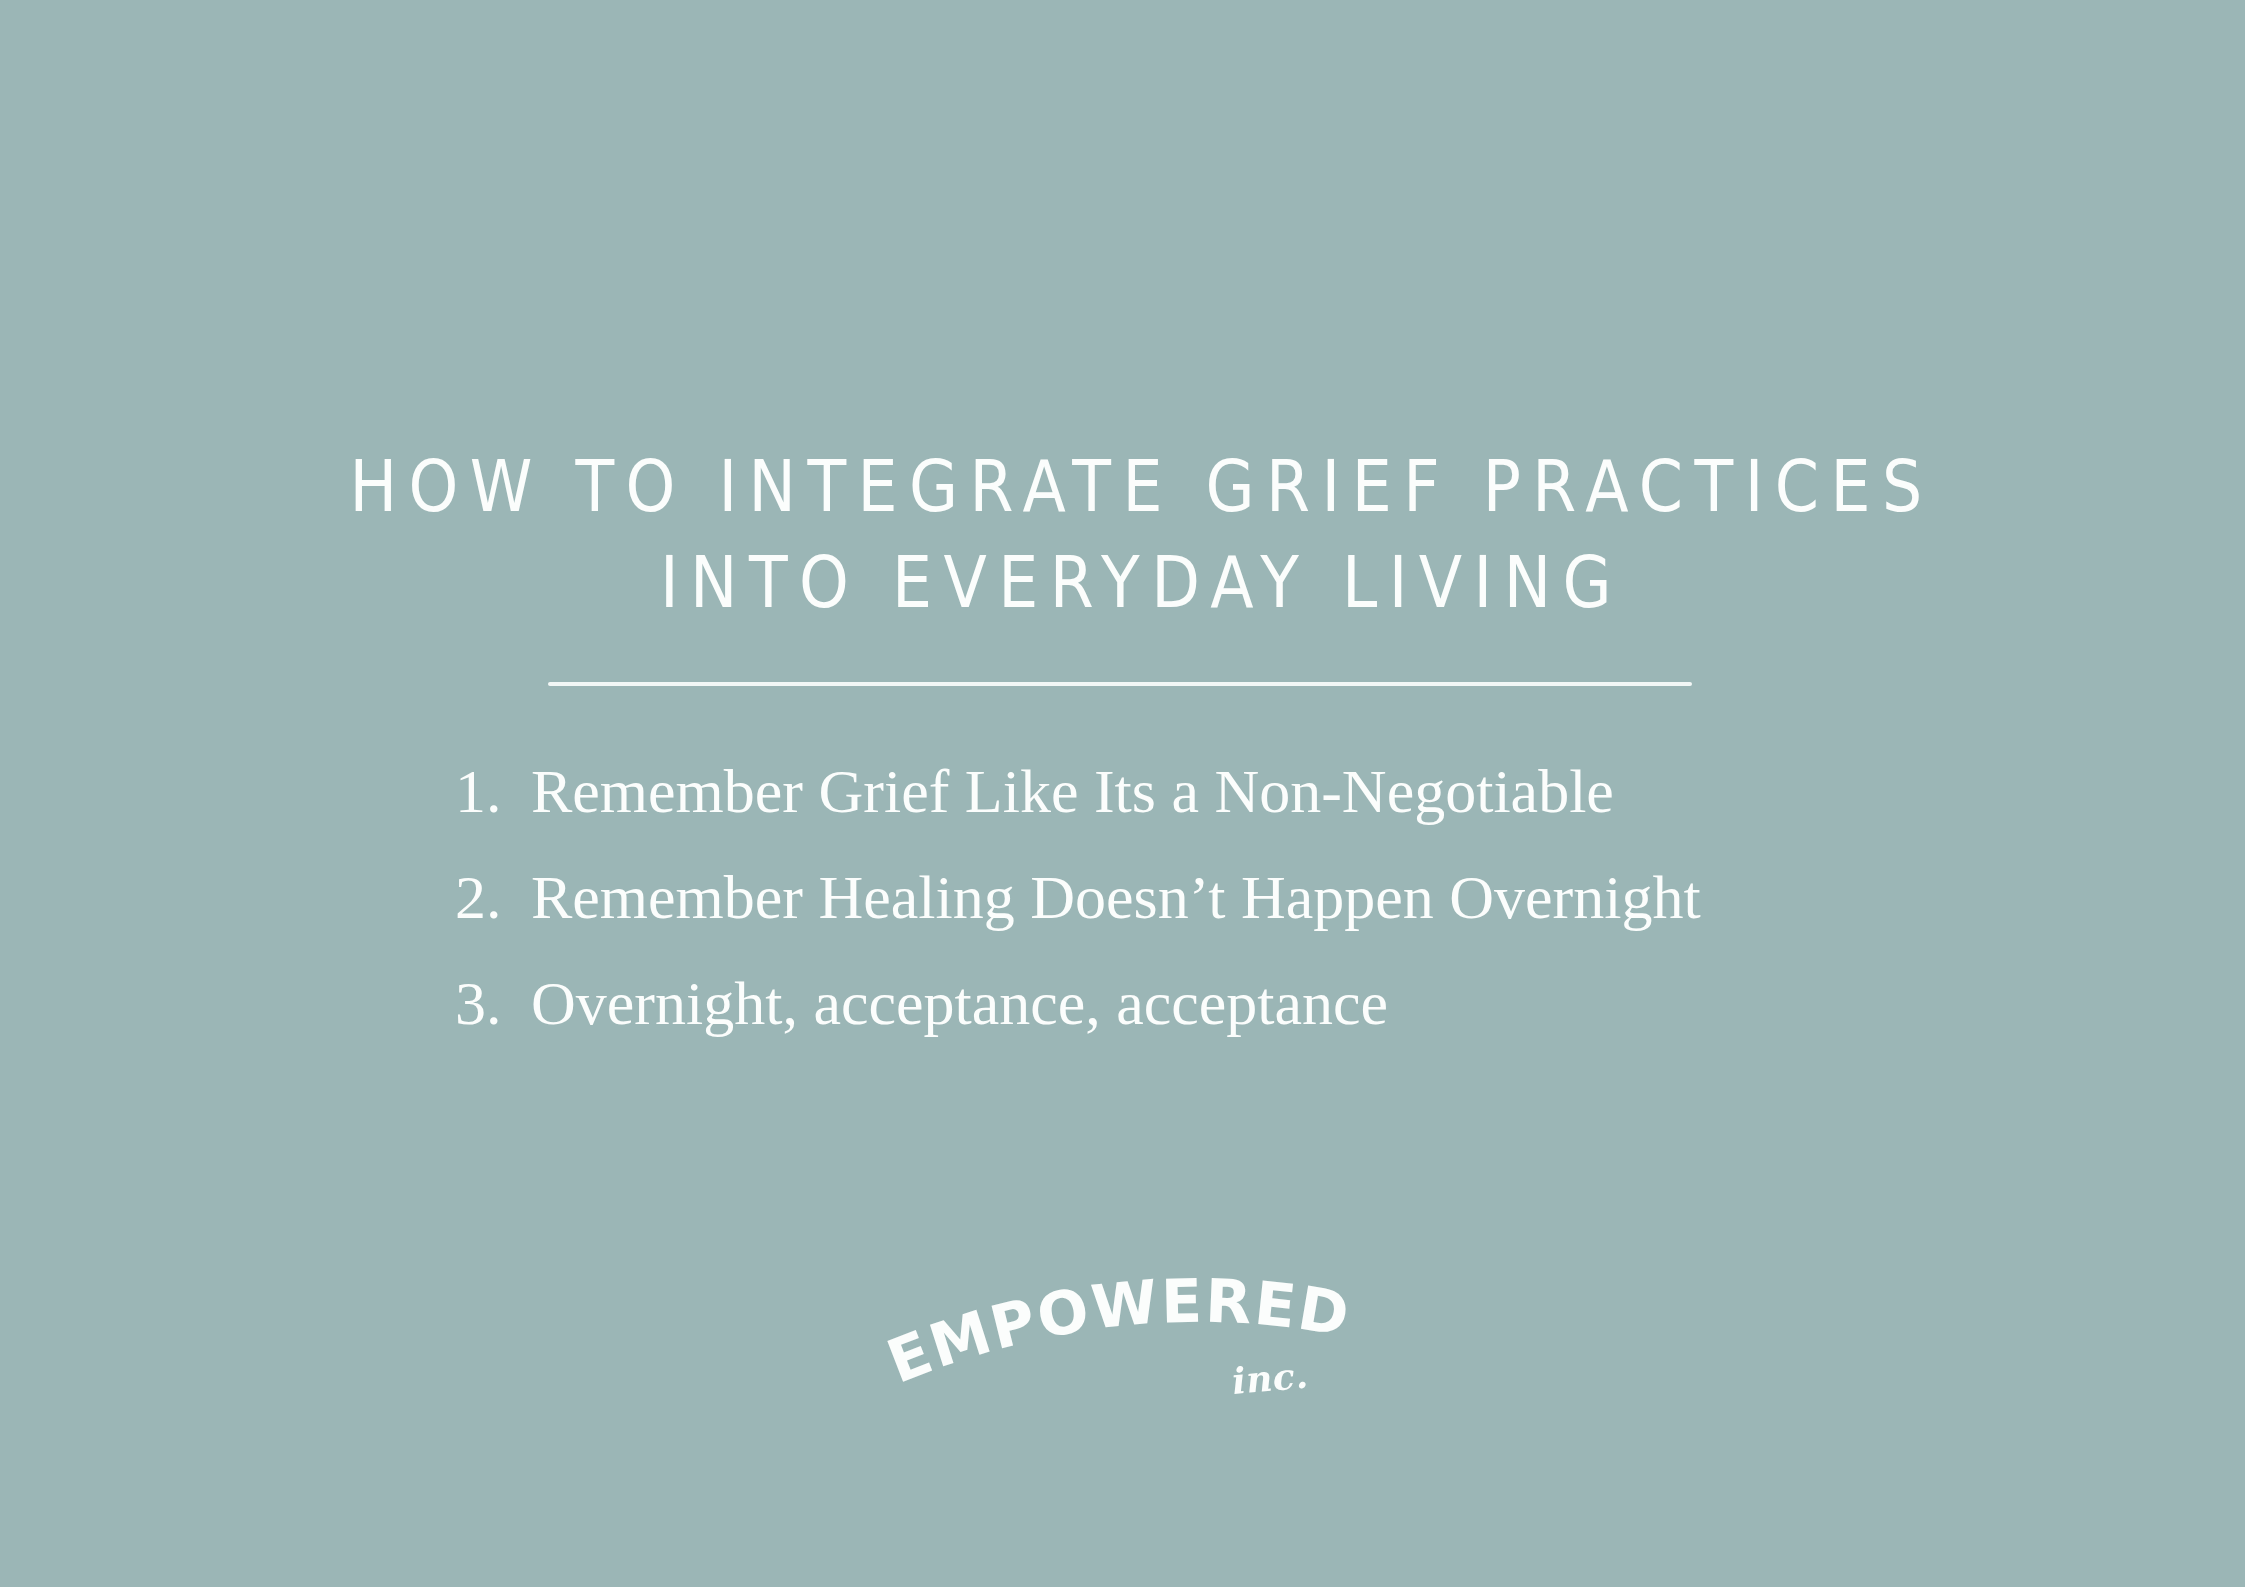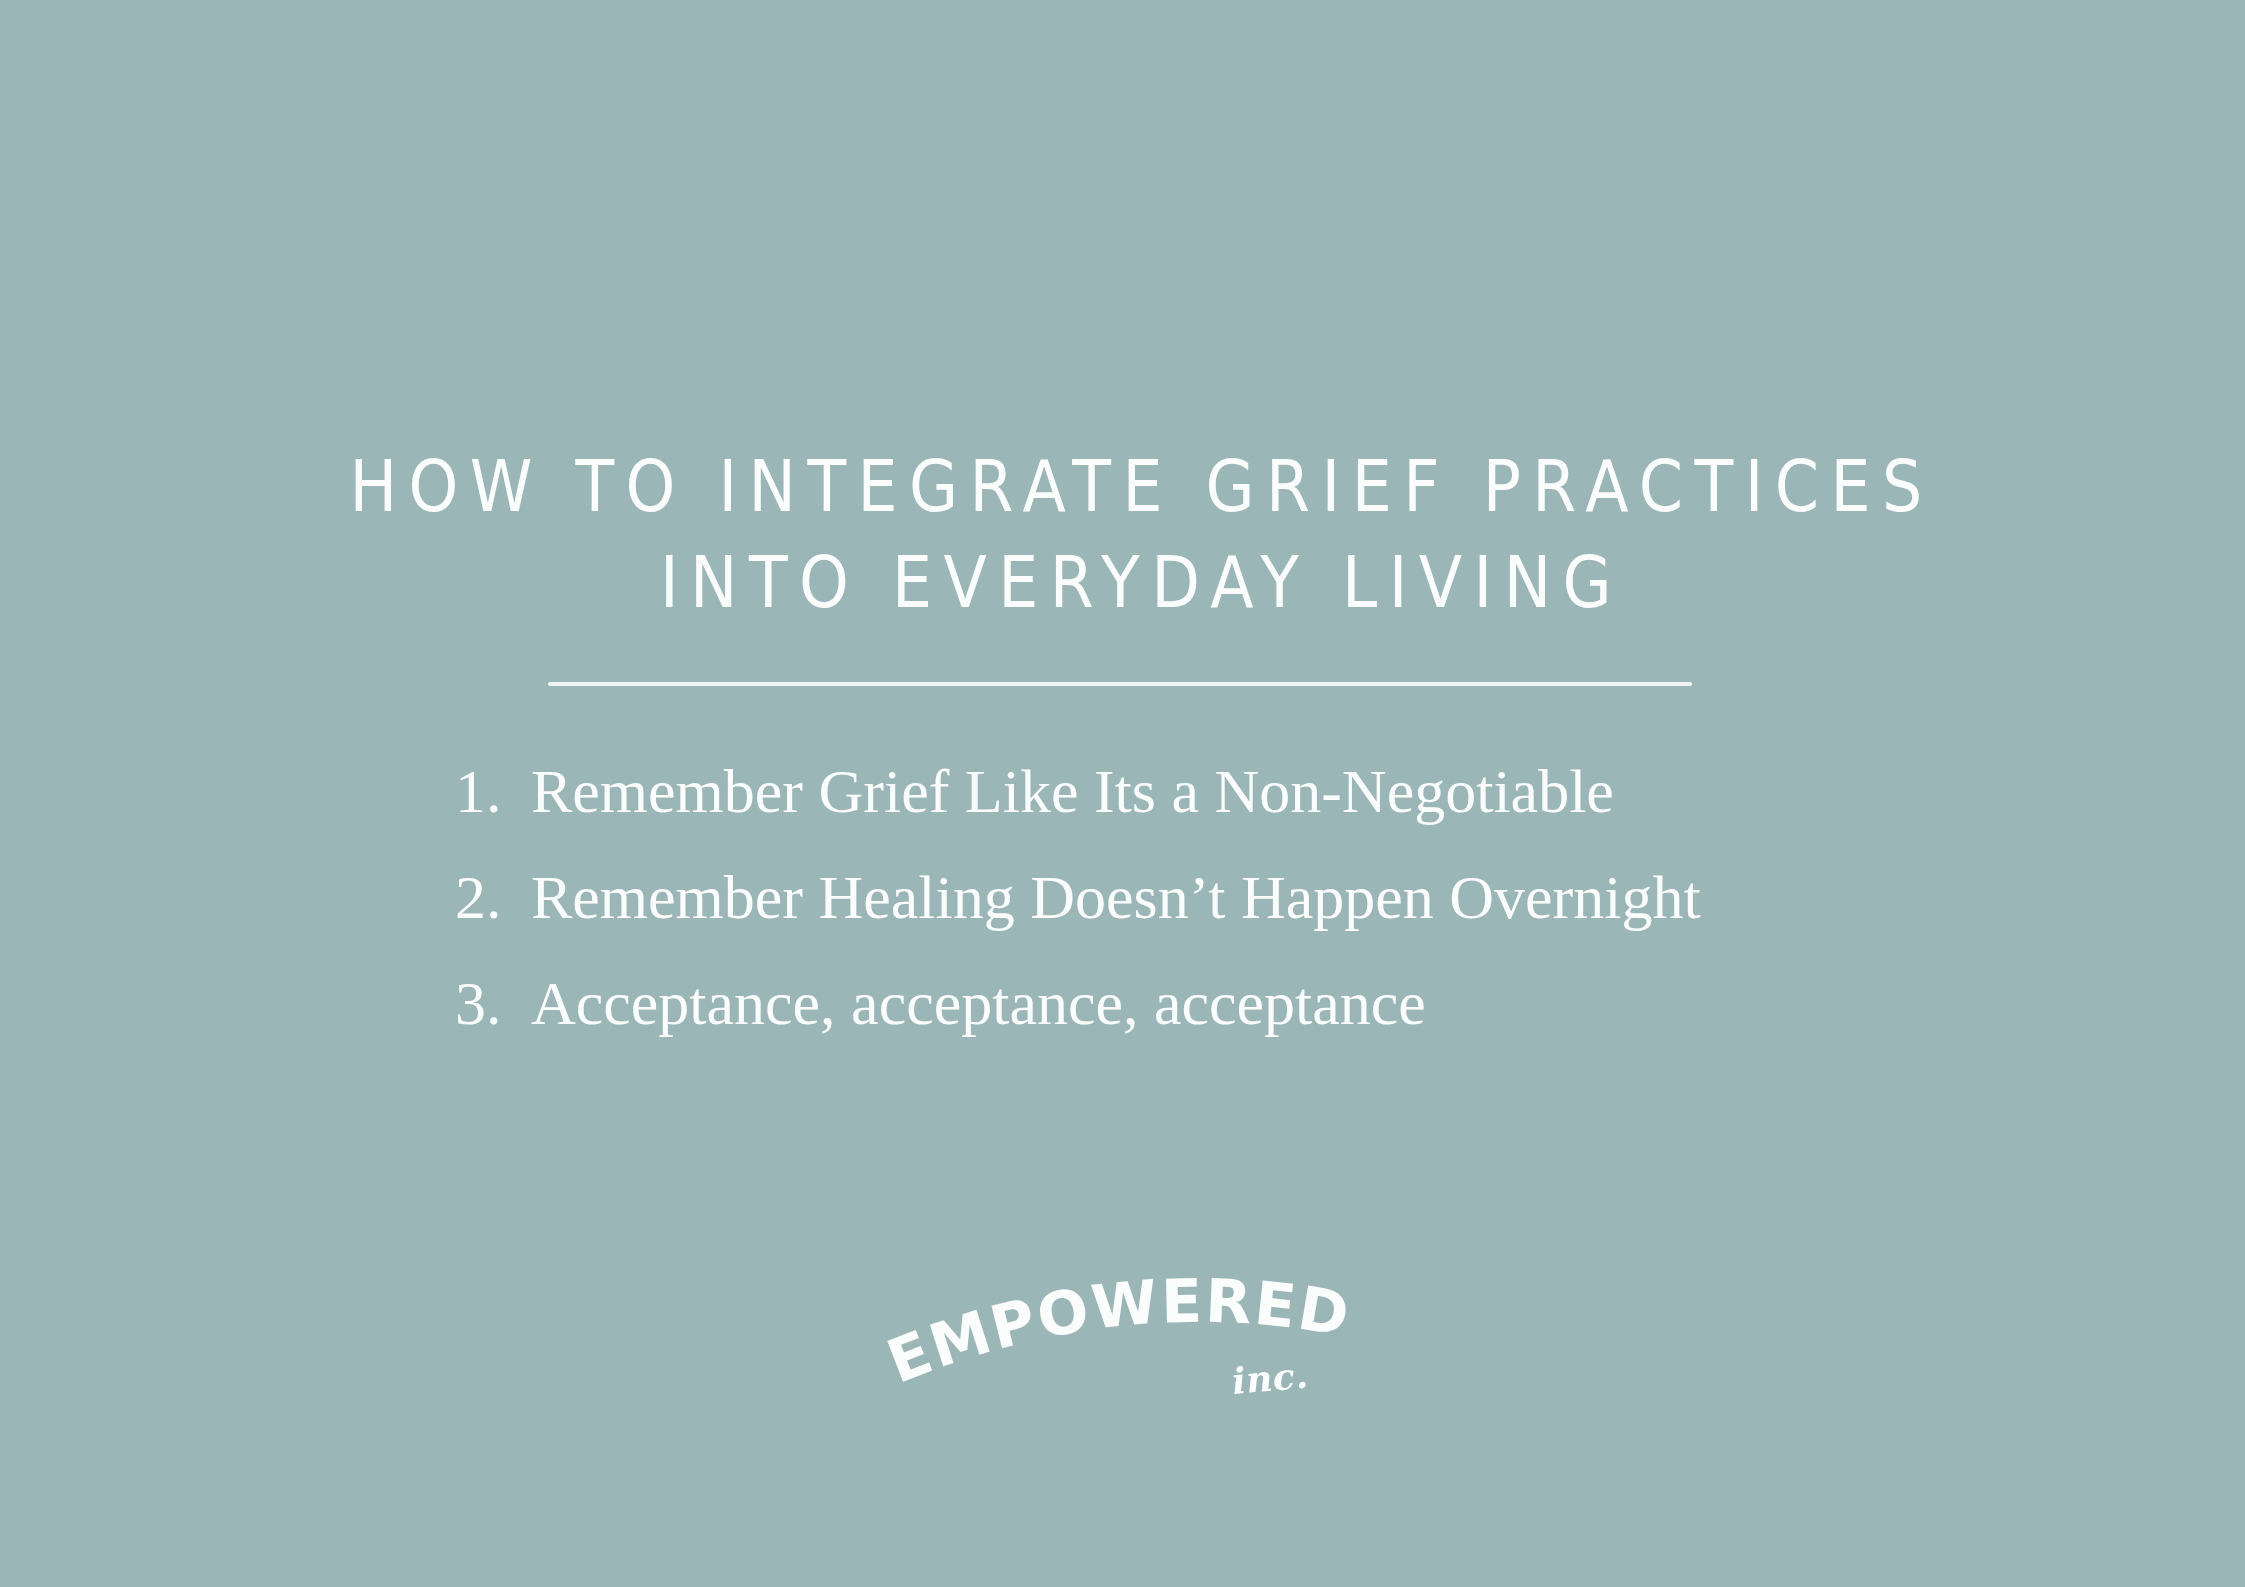--- a/index.html
+++ b/index.html
@@ -145,21 +145,21 @@
       <li class="practice-item">
         <span class="item-number">1.</span>
         <span class="item-text">Remember Grief Like Its a Non-Negotiable</span>
       </li>
       <li class="practice-item">
         <span class="item-number">2.</span>
         <span class="item-text">Remember Healing Doesn’t Happen Overnight</span>
       </li>
       <li class="practice-item">
         <span class="item-number">3.</span>
-        <span class="item-text">Acceptance, acceptance, acceptance</span>
+        <span class="item-text">Overnight, acceptance, acceptance</span>
       </li>
     </ol>
   </div>
 
   <div id="logo-block">
     <svg id="logo-wordmark" viewBox="0 0 490 130">
       <defs>
         <path id="logo-arc" d="M 18,112 Q 245,18 472,66" fill="none"></path>
       </defs>
       <text>

